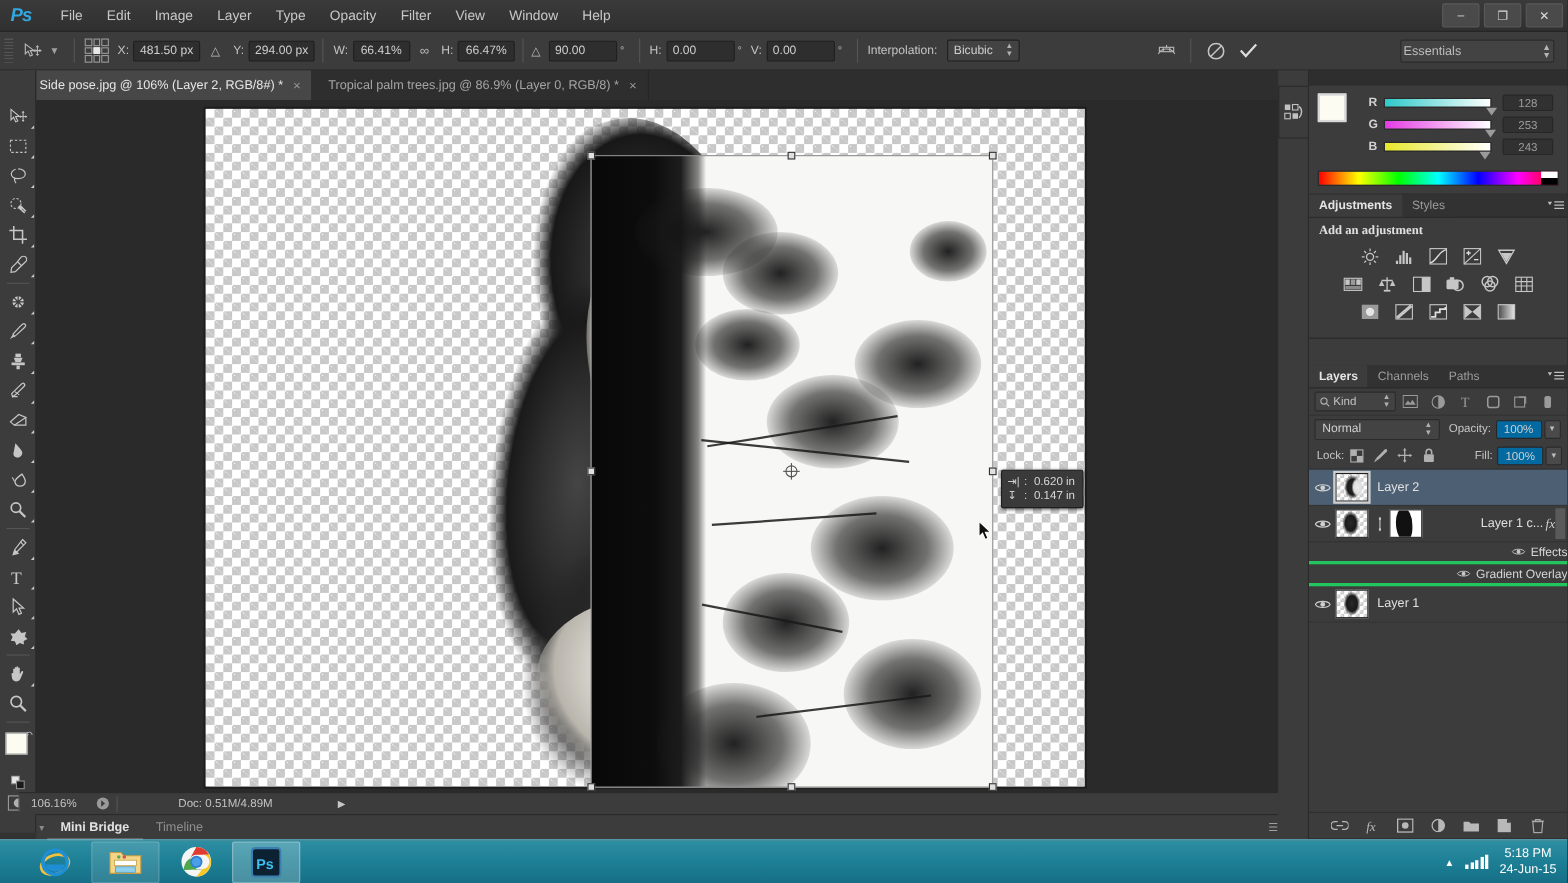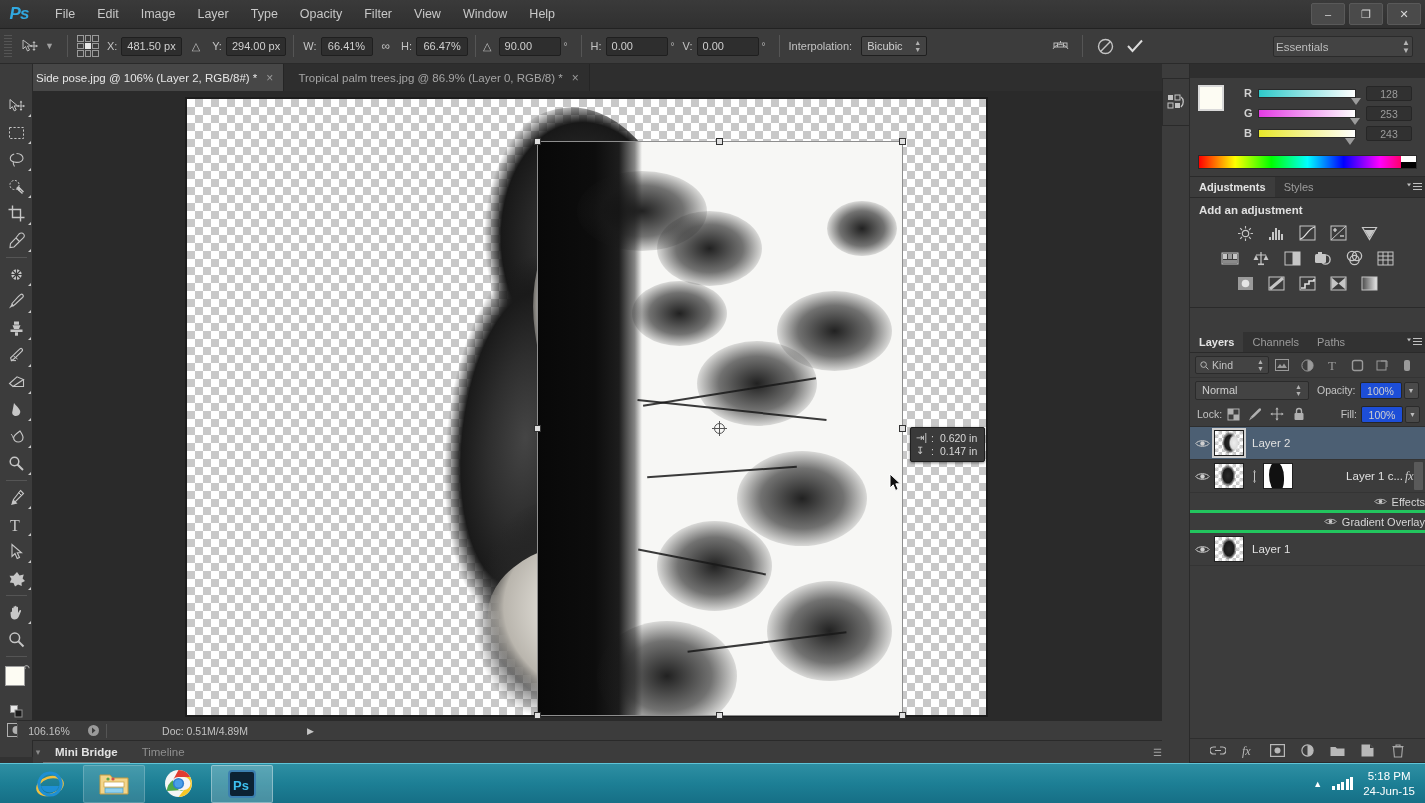--- a/index.html
+++ b/index.html
@@ -308,21 +308,21 @@
     margin: 4px 8px 7px 8px; height: 14px; border: 1px solid #2a2a2a;
     background: linear-gradient(to right, #ff0000, #ffff00, #00ff00, #00ffff, #0000ff, #ff00ff, #ff0000);
     position: relative;
   }
   .cp-spectrum .wk {
     position: absolute; right: 0; top: 0; width: 15px; height: 100%;
     background: linear-gradient(to bottom, #ffffff 50%, #000000 50%);
   }
 
   
-  .adj-body { padding: 6px 9px 9px 9px; }
+  .adj-body { padding: 6px 9px 9px 9px; font-family: Liberation Serif, serif; }
   .adj-title { font-size: 11.5px; color: #e0e0e0; font-weight: bold; margin-bottom: 7px; }
   .adj-ico {
     width: 26px; height: 20px; display: flex; align-items: center; justify-content: center;
   }
   .adj-row { display: flex; justify-content: center; gap: 5px; margin-bottom: 5px; }
 
   
   .lay-toolrow {
     display: flex; align-items: center; height: 25px; padding: 0 5px; gap: 1px;
     border-bottom: 1px solid #343434;
@@ -339,21 +339,21 @@
   }
   .mode-box {
     display: flex; align-items: center; width: 114px; height: 19px;
     background: #434343; border: 1px solid #2b2b2b; border-radius: 2px;
     color: #cfcfcf; font-size: 11px; padding: 0 6px;
   }
   .mode-box .arrows { margin-left: auto; font-size: 7px; line-height:7px; color:#b0b0b0;}
   .lbl-sm { font-size: 10.5px; color: #c4c4c4; margin-left: 8px; }
   .num-box {
     width: 42px; height: 17px; line-height: 16px; margin-left: 4px;
-    background: #1d4ed8; border: 1px solid #262626; border-radius: 2px;
+    background: #0369a1; border: 1px solid #262626; border-radius: 2px;
     color: #cfcfcf; font-size: 10.5px; text-align: center;
   }
   .mini-arrow {
     width: 15px; height: 17px; margin-left: 2px; background: #4a4a4a;
     border: 1px solid #2b2b2b; border-radius: 2px; color:#bdbdbd;
     font-size: 7px; display:flex; align-items:center; justify-content:center;
   }
   .lay-lockrow { display: flex; align-items: center; height: 24px; padding: 0 5px; }
   .lock-ico { width: 22px; height: 18px; display:flex; align-items:center; justify-content:center; }
 

